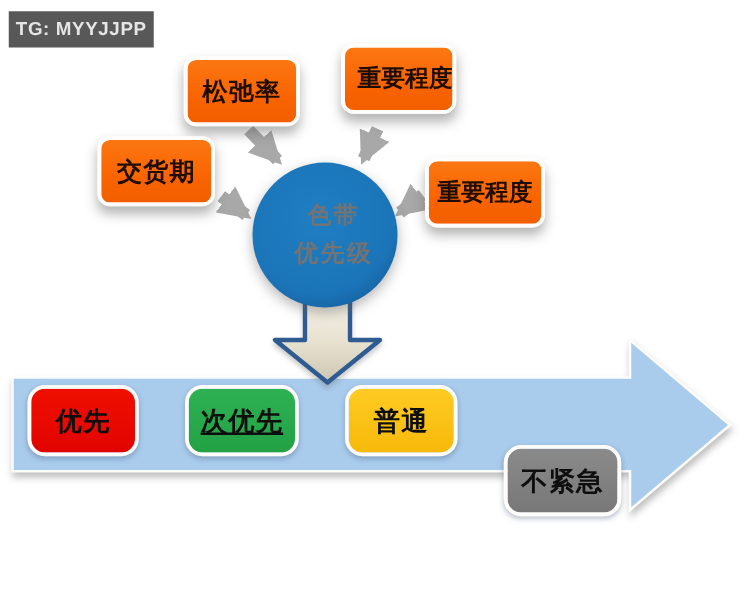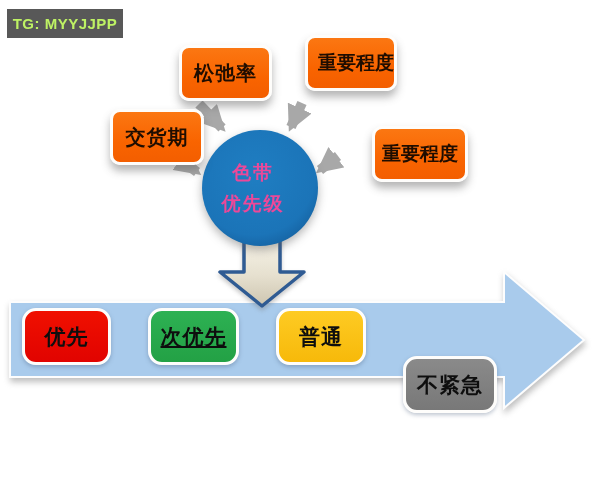--- a/index.html
+++ b/index.html
@@ -34,32 +34,31 @@
   .factor-box {
     position: absolute;
     box-sizing: border-box;
     background: linear-gradient(180deg, #FB7712 0%, #F96400 60%, #F35E00 100%);
     border: 3px solid #FEFDFB;
     border-radius: 10px;
     box-shadow: 0 6px 9px rgba(90,90,90,0.45);
     display: flex; align-items: center; justify-content: center;
     font-weight: bold; font-size: 20px; color: #1F0D00;
     letter-spacing: 1px;
-    margin-left: 32px;
   }
   .factor-slack      { left: 147px; top: 45px;  width: 93px; height: 56px; }
   .factor-importance { left: 273px; top: 35px;  width: 92px; height: 56px; font-size: 19px; letter-spacing: 0; justify-content: flex-end; }
   .factor-delivery   { left: 78px;  top: 109px; width: 94px; height: 56px; }
   .factor-penalty    { left: 340px; top: 126px; width: 96px; height: 56px; font-size: 19px; letter-spacing: 0; }
 
   .hub-label {
     position: absolute;
-    left: 194px; top: 132px; width: 118px; height: 112px;
+    left: 208px; top: 132px; width: 118px; height: 112px;
     display: flex; flex-direction: column; align-items: center; justify-content: center;
-    color: #ec4899; font-weight: bold; font-size: 19px; line-height: 1.65;
+    color: #737373; font-weight: bold; font-size: 19px; line-height: 1.65;
     letter-spacing: 2px;
   }
 
   .level-box {
     position: absolute;
     top: 308px; height: 57px;
     box-sizing: border-box;
     border: 3px solid #FEFDFB;
     border-radius: 14px;
     display: flex; align-items: center; justify-content: center;
@@ -68,21 +67,21 @@
     letter-spacing: 1px;
   }
   .level-priority  { left: 22px;  width: 89px; background: linear-gradient(180deg, #F01000 0%, #E10300 100%); }
   .level-secondary { left: 148px; width: 91px; background: linear-gradient(180deg, #2DB153 0%, #23A145 100%); text-decoration: underline; }
   .level-normal    { left: 276px; width: 90px; background: linear-gradient(180deg, #FECB23 0%, #F7B90A 100%); }
   .level-noturgent { left: 403px; width: 94px; background: linear-gradient(180deg, #8A8A8A 0%, #787878 100%); margin-top: 48px; }
 
   .badge {
     position: absolute;
     display: flex; align-items: center; justify-content: center;
-    color: #bef264; font-weight: bold;
+    color: #e5e5e5; font-weight: bold;
   }
   .badge-top-left {
     left: 7px; top: 9px; width: 116px; height: 29px;
     background: #585858; font-size: 15px; letter-spacing: 0.5px;
   }
   .badge-bottom-right {
     left: 434px; top: 441px; width: 163px; height: 31px;
     background: #6B6B6B; font-size: 14px; letter-spacing: 0.3px;
   }
 </style>

